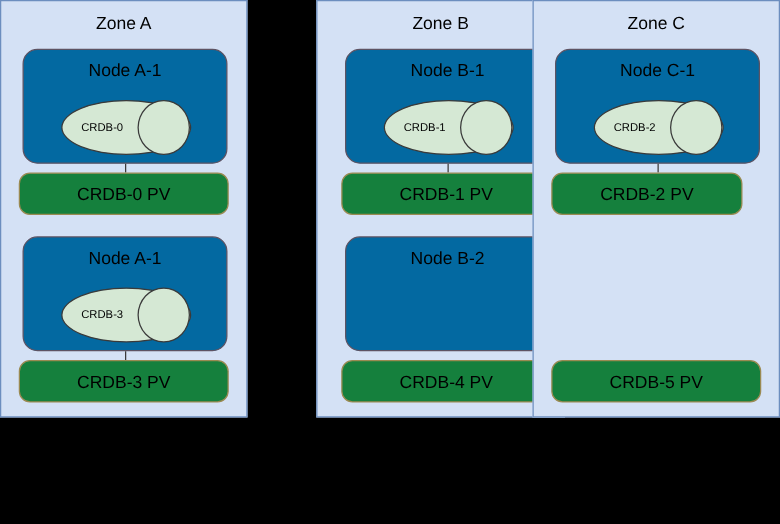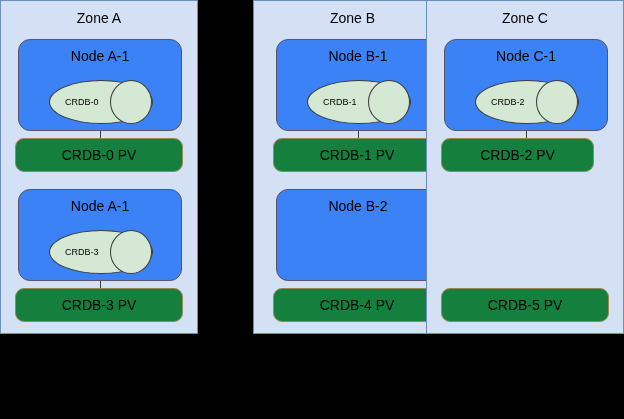--- a/index.html
+++ b/index.html
@@ -43,21 +43,21 @@
     text-align: center;
     font-size: 14px;
     color: #000000;
     line-height: 16px;
     white-space: nowrap;
   }
 
   
   .node {
     position: absolute;
-    background: #3b82f6;
+    background: #0369a1;
     border: 1px solid #5d5363;
     border-radius: 12px;
     box-sizing: border-box;
   }
   .node-label {
     position: absolute;
     top: 8px;
     left: 0;
     width: 100%;
     text-align: center;

